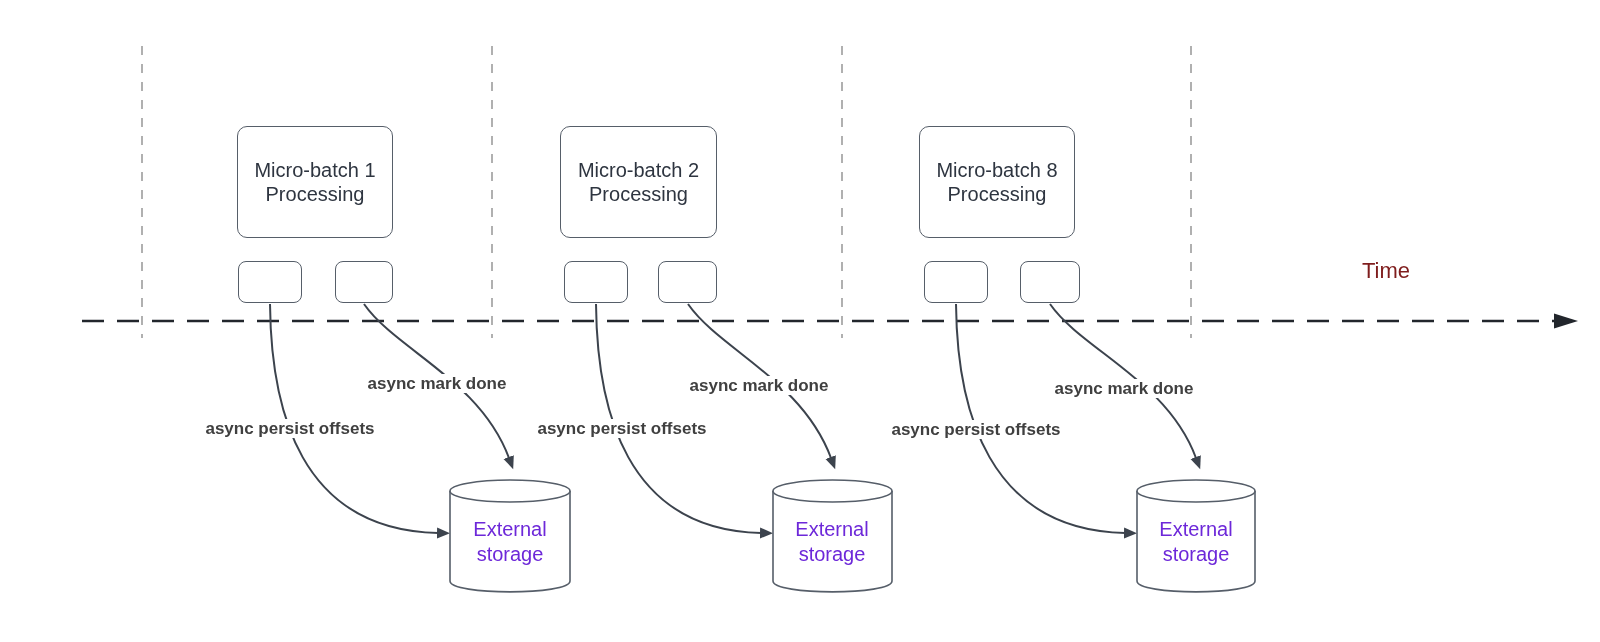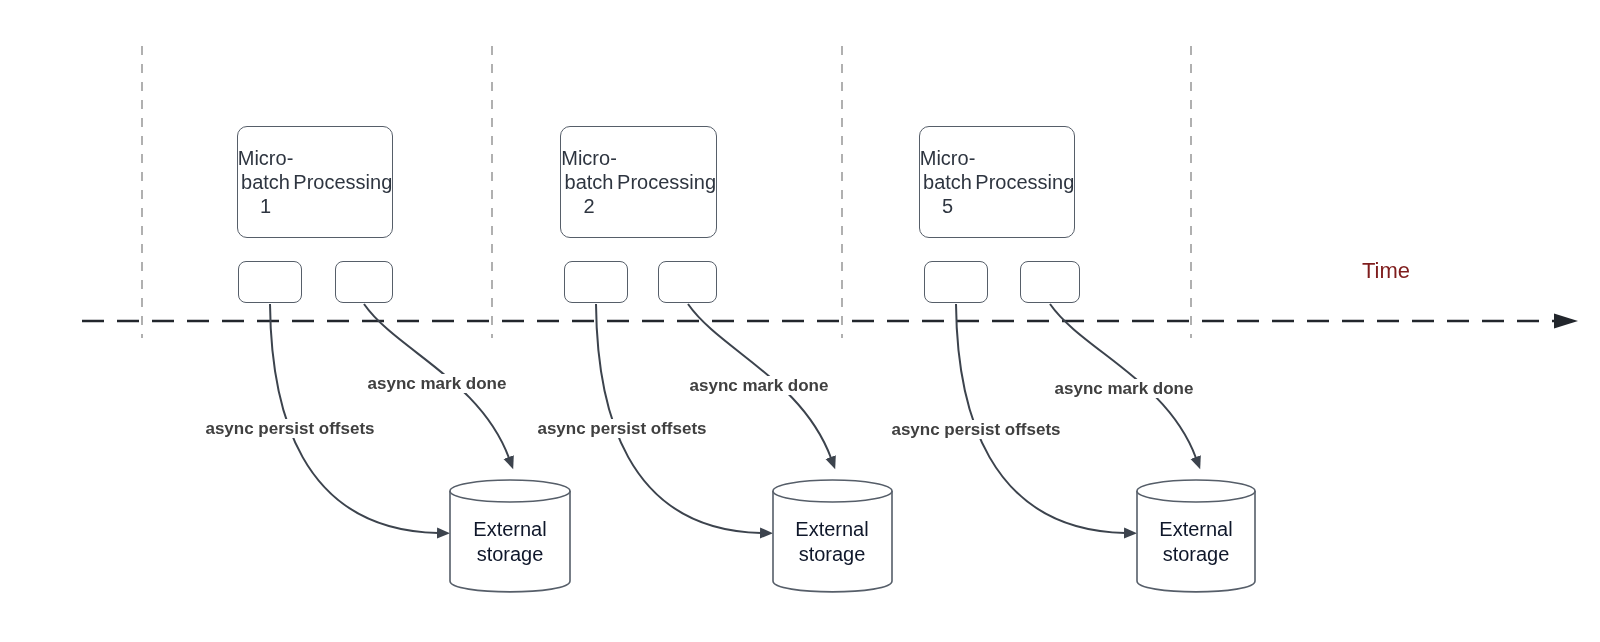--- a/index.html
+++ b/index.html
@@ -22,21 +22,21 @@
   }
   .proc-box {
     position: absolute;
     top: 126px;
     height: 112px;
     width: 156px;
     border: 1.5px solid #565e69;
     border-radius: 10px;
     background: #ffffff;
     display: flex;
-    flex-direction: row;
+    flex-direction: column;
     align-items: center;
     justify-content: center;
     text-align: center;
     font-size: 20px;
     line-height: 24px;
     color: #2e3540;
     box-sizing: border-box;
   }
   .slot-box {
     position: absolute;
@@ -46,21 +46,21 @@
     border-radius: 8px;
     background: #ffffff;
     box-sizing: border-box;
   }
   .storage-text {
     position: absolute;
     width: 140px;
     text-align: center;
     font-size: 20px;
     line-height: 25px;
-    color: #0f172a;
+    color: #6d28d9;
     transform: translateX(-50%);
   }
   .flow-label {
     position: absolute;
     transform: translateX(-50%);
     font-size: 17px;
     font-weight: bold;
     color: #404040;
     background: #ffffff;
     white-space: nowrap;
@@ -124,21 +124,21 @@
 
   <div class="proc-box" style="left:237px;">
     <span>Micro-batch 1</span>
     <span>Processing</span>
   </div>
   <div class="proc-box" style="left:560px;width:157px;">
     <span>Micro-batch 2</span>
     <span>Processing</span>
   </div>
   <div class="proc-box" style="left:919px;">
-    <span>Micro-batch 5</span>
+    <span>Micro-batch 8</span>
     <span>Processing</span>
   </div>
 
   <div class="slot-box" style="left:238px;width:64px;"></div>
   <div class="slot-box" style="left:335px;width:58px;"></div>
   <div class="slot-box" style="left:564px;width:64px;"></div>
   <div class="slot-box" style="left:658px;width:59px;"></div>
   <div class="slot-box" style="left:924px;width:64px;"></div>
   <div class="slot-box" style="left:1020px;width:60px;"></div>
 

